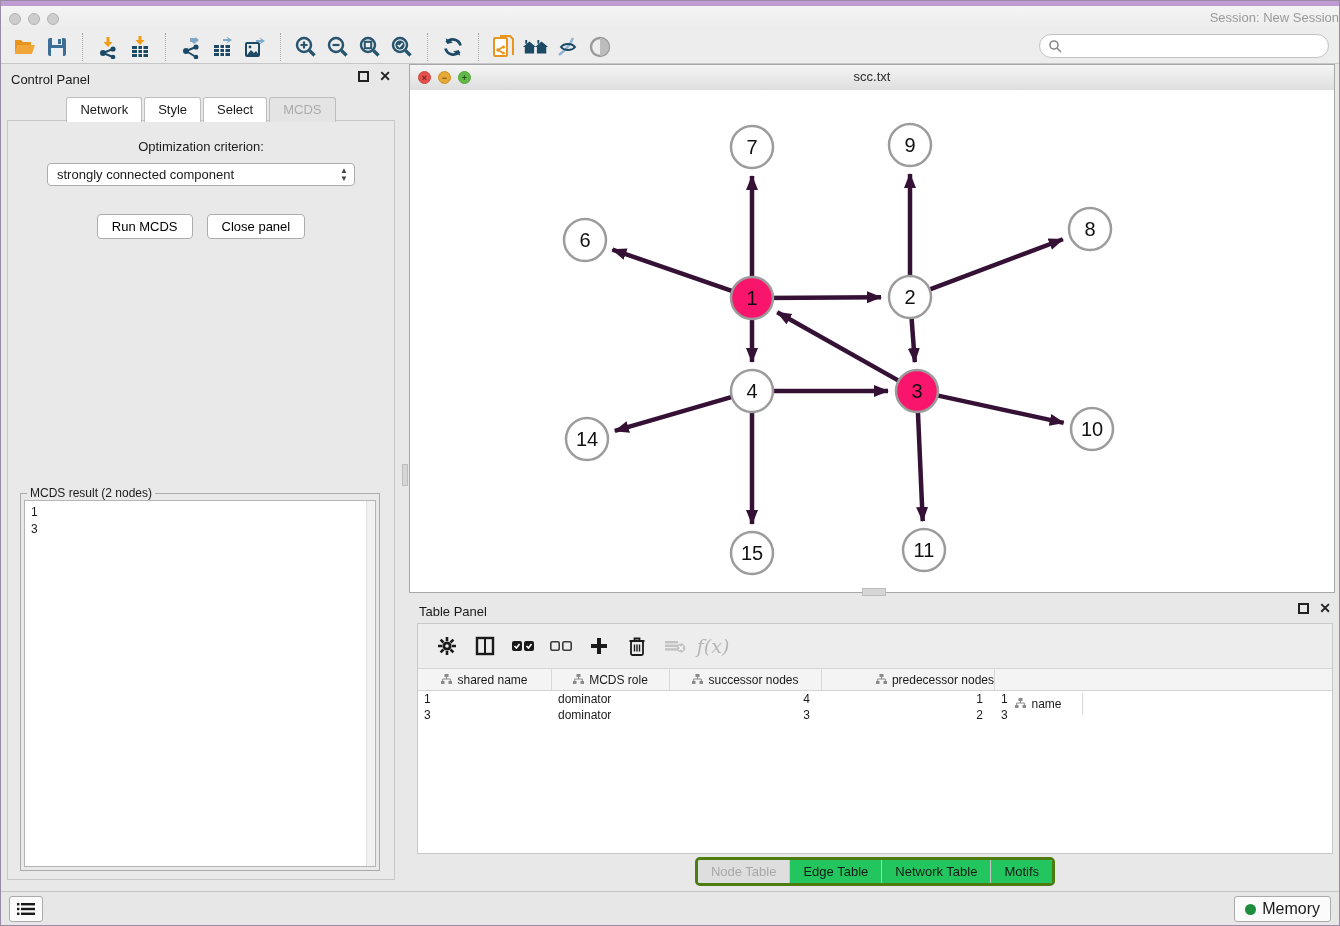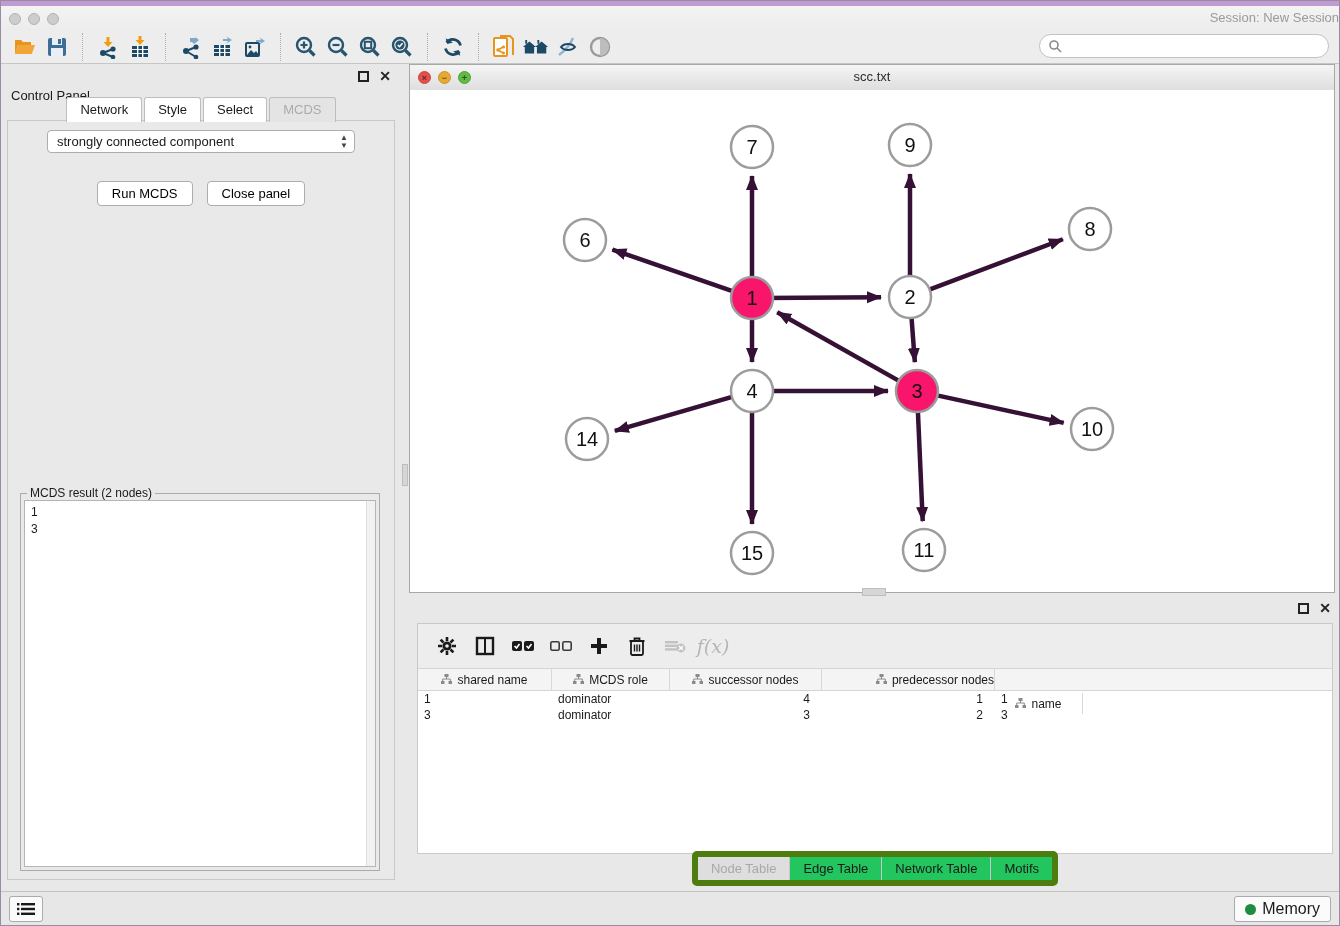--- a/index.html
+++ b/index.html
@@ -16,21 +16,21 @@
   .toolbar{position:absolute;top:29px;left:0;right:0;height:34px;background:#EDEDED;
            border-bottom:1px solid #C6C6C6;display:flex;align-items:center;padding:0 8px;box-sizing:border-box;}
   .tbi{width:28px;height:28px;display:flex;align-items:center;justify-content:center;margin:0 2px;cursor:default;}
   .tbsep{width:0;height:28px;border-left:1px dotted #ACACAC;margin:0 9px;}
   .search-wrap{position:absolute;right:10px;top:4px;width:290px;height:24px;background:#fff;
                border:1px solid #C2C2C2;border-radius:13px;display:flex;align-items:center;padding-left:8px;box-sizing:border-box;}
   .search-wrap input{border:none;outline:none;flex:1;height:18px;font-size:12px;background:transparent;margin-left:4px;}
   
   .control-panel{position:absolute;left:0;top:63px;width:400px;height:828px;}
   .panel-header{position:relative;height:30px;}
-  .panel-title{position:absolute;left:10px;top:24px;}
+  .panel-title{position:absolute;left:10px;top:8px;}
   .panel-icons{position:absolute;right:10px;top:7px;display:flex;gap:10px;color:#222;}
   .float-box{width:11px;height:11px;border:2px solid #222;box-sizing:border-box;display:inline-block;}
   .close-x{font-weight:bold;font-size:14px;line-height:11px;}
   .ctl-tabs{position:absolute;top:33px;left:0;right:0;display:flex;justify-content:center;z-index:2;}
   .ctl-tab{border:1px solid #BDBDBD;border-bottom:none;background:#fff;padding:4px 13px 5px;
            font-size:13px;border-radius:3px 3px 0 0;margin:0 1px;cursor:default;}
   .ctl-tab.selected{background:#E4E4E4;color:#ABABAB;}
   .ctl-content{position:absolute;left:6px;right:6px;top:56px;bottom:12px;background:#E9E9E9;
                border:1px solid #C8C8C8;}
   .opt-label{text-align:center;margin-top:18px;}
@@ -65,21 +65,21 @@
   .tp-toolbar{height:44px;background:#EDEDED;border-bottom:1px solid #D6D6D6;display:flex;align-items:center;padding:0 10px;}
   .tp-toolbar .tbi{margin:4px 5px;}
   .fx{font-family:"DejaVu Serif",serif;font-style:italic;font-size:19px;color:#B5B5B5;}
   .tbl{position:absolute;left:0;right:0;top:45px;bottom:0;overflow:hidden;background:#fff;}
   .tbl-header{display:flex;height:21px;background:#F4F4F4;border-bottom:1px solid #D4D4D4;font-size:12px;}
   .th-cell{display:flex;align-items:center;justify-content:center;gap:5px;border-right:1px solid #D8D8D8;box-sizing:border-box;height:21px;}
   .tbl-row{display:flex;height:16px;font-size:12px;align-items:center;}
   .td-cell{box-sizing:border-box;padding:0 6px;overflow:hidden;white-space:nowrap;}
   .td-cell.num{text-align:right;padding-right:12px;}
   .bottom-tabs{position:absolute;left:0;right:0;bottom:8px;display:flex;justify-content:center;}
-  .bt-group{display:inline-flex;border:6px solid #4d7c0f;border-radius:5px;overflow:hidden;background:#fff;}
+  .bt-group{display:inline-flex;border:3px solid #4d7c0f;border-radius:5px;overflow:hidden;background:#fff;}
   .bt-tab{padding:4px 13px;background:#22c55e;font-size:13px;border-right:1px solid #C6C6C6;cursor:default;}
   .bt-tab:last-child{border-right:none;}
   .bt-tab.selected{background:#DEDEDE;color:#A8A8A8;}
   
   .statusbar{position:absolute;left:0;right:0;bottom:0;height:33px;background:#E7E7E7;border-top:1px solid #C3C3C3;}
   .menu-btn{position:absolute;left:8px;top:4px;width:32px;height:24px;background:#FBFBFB;border:1px solid #ABABAB;
             border-radius:3px;display:flex;align-items:center;justify-content:center;}
   .memory-btn{position:absolute;right:8px;top:4px;height:24px;background:#FBFBFB;border:1px solid #ABABAB;
               border-radius:3px;display:flex;align-items:center;gap:6px;padding:0 10px;font-size:16px;}
   .mem-dot{width:11px;height:11px;border-radius:50%;background:#1E8E3E;}
@@ -268,20 +268,21 @@
         <span class="close-x">✕</span>
       </span>
     </div>
     <div class="ctl-tabs" id="ctl-tabs">
         <div class="ctl-tab">Network</div>
         <div class="ctl-tab">Style</div>
         <div class="ctl-tab">Select</div>
         <div class="ctl-tab selected">MCDS</div>
       </div>
     <div class="ctl-content">
+      <div class="opt-label">Optimization criterion:</div>
       <div class="dropdown">
         <span>strongly connected component</span>
         <span class="dd-stepper">▲<br>▼</span>
       </div>
       <div class="btn-row">
         <button class="btn">Run MCDS</button>
         <button class="btn">Close panel</button>
       </div>
       <div class="groupbox">
         <span class="group-label">MCDS result (2 nodes)</span>

